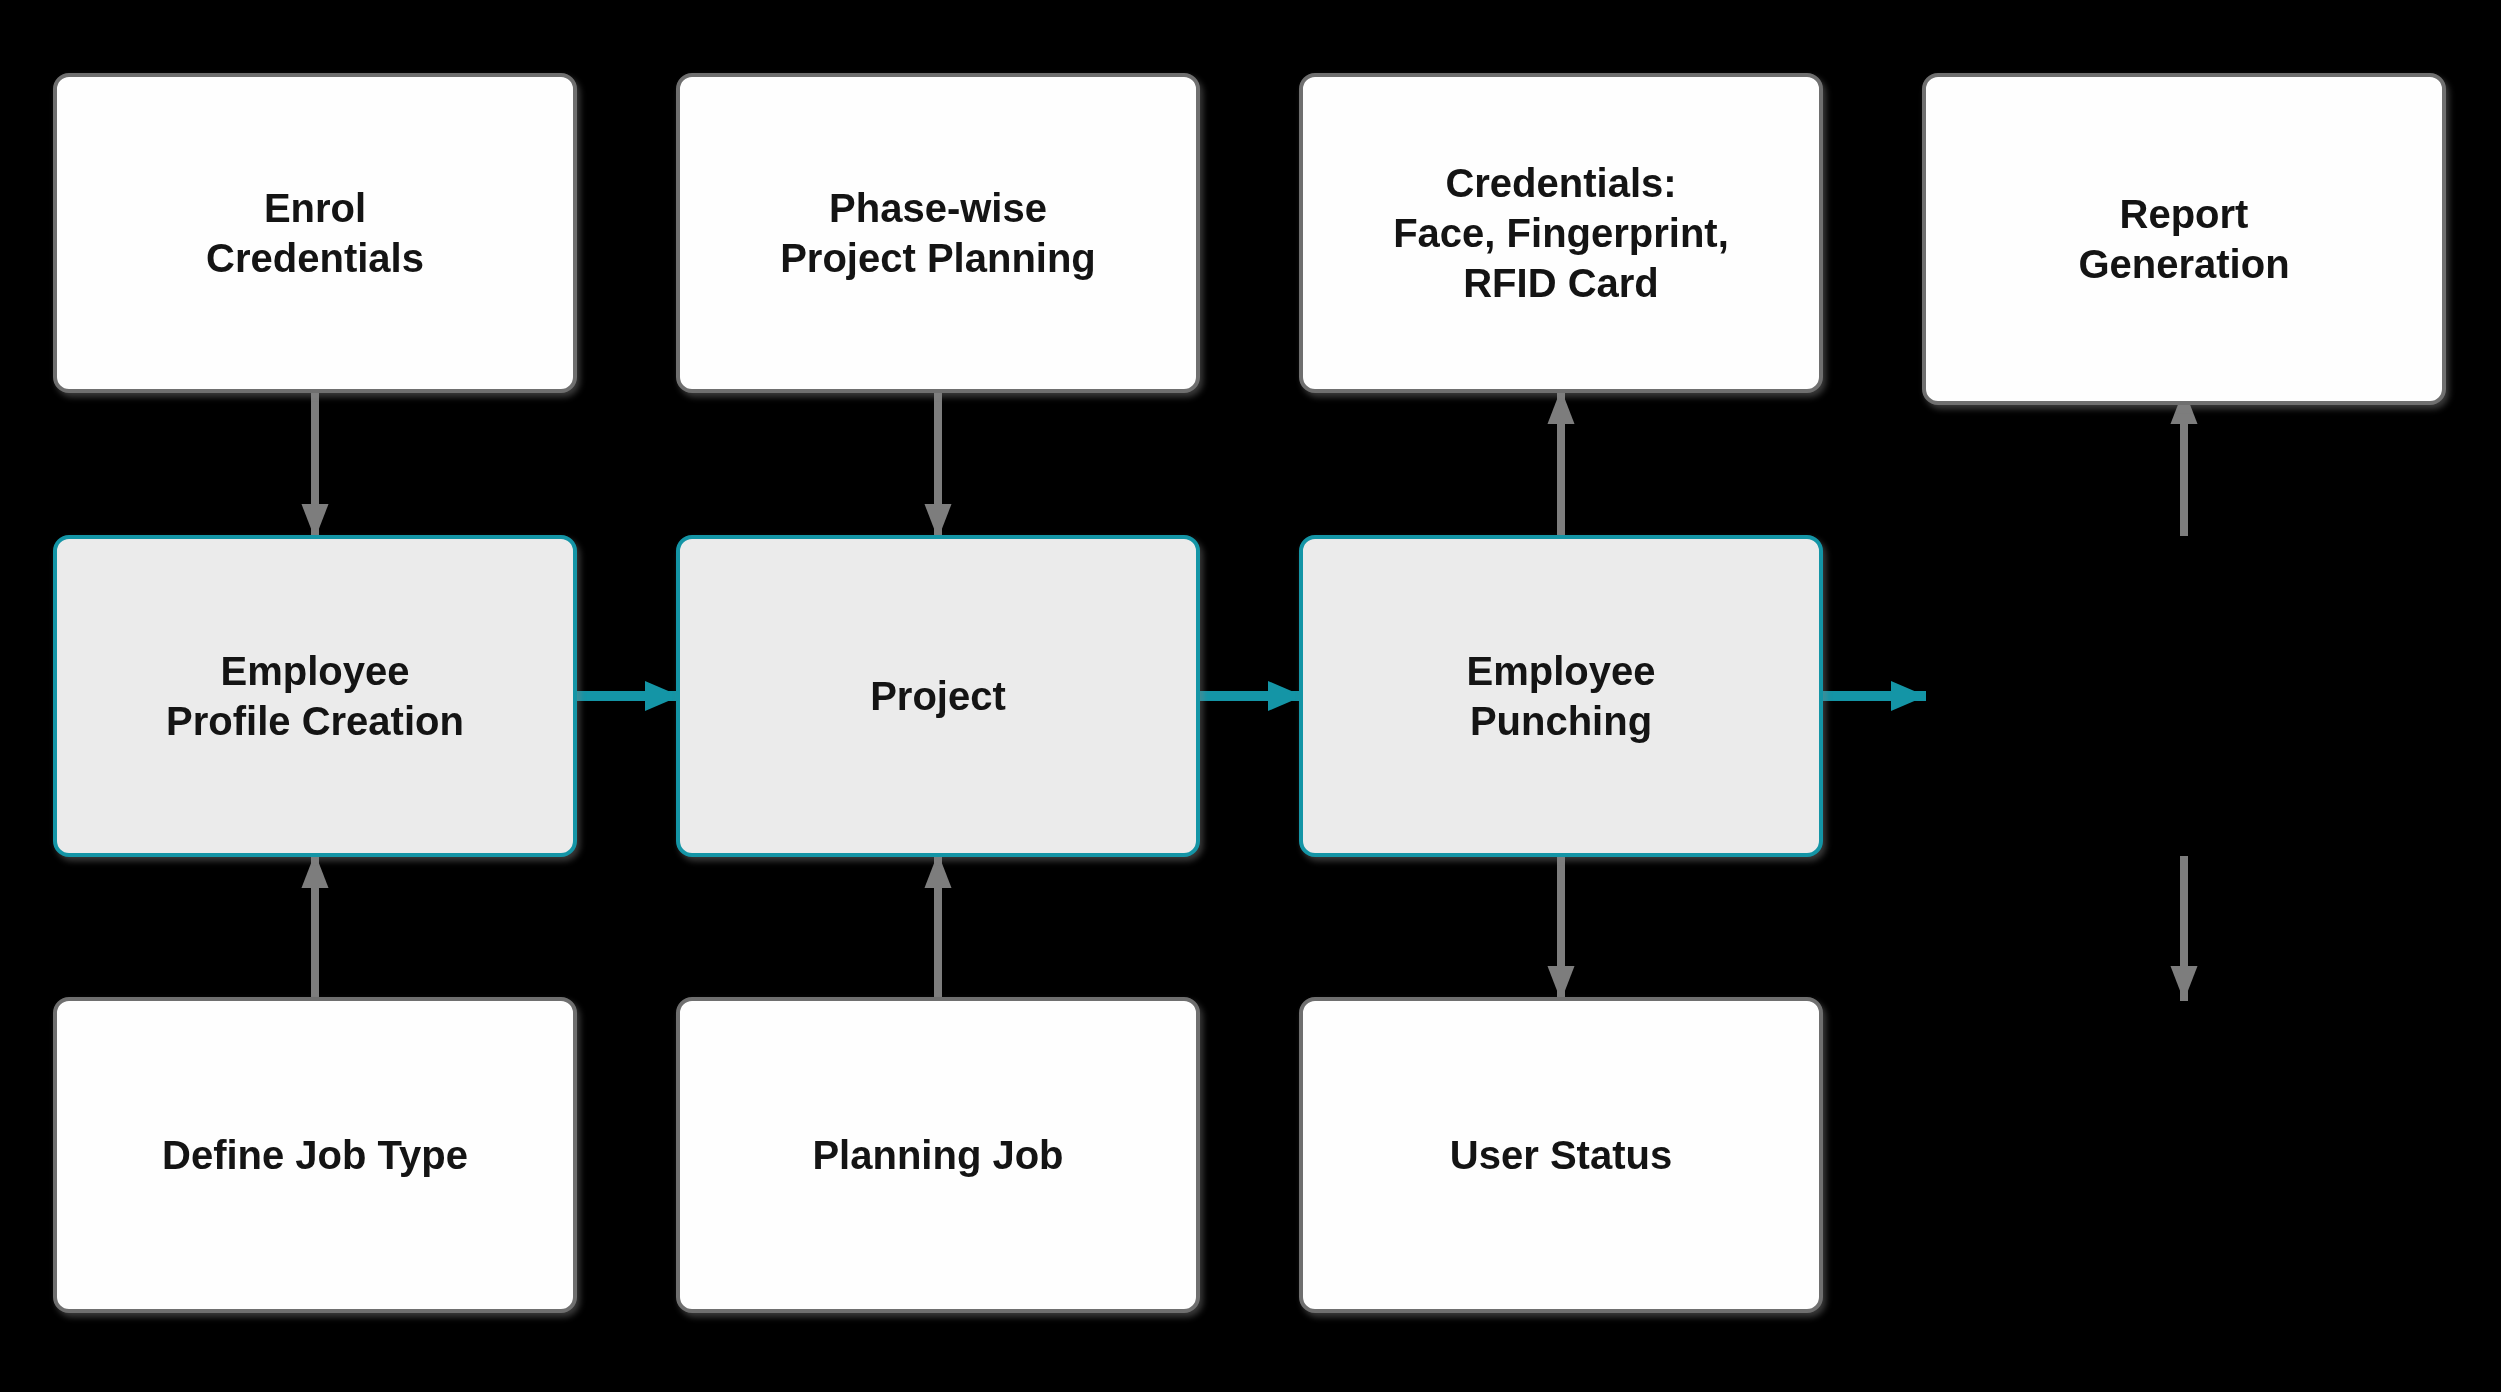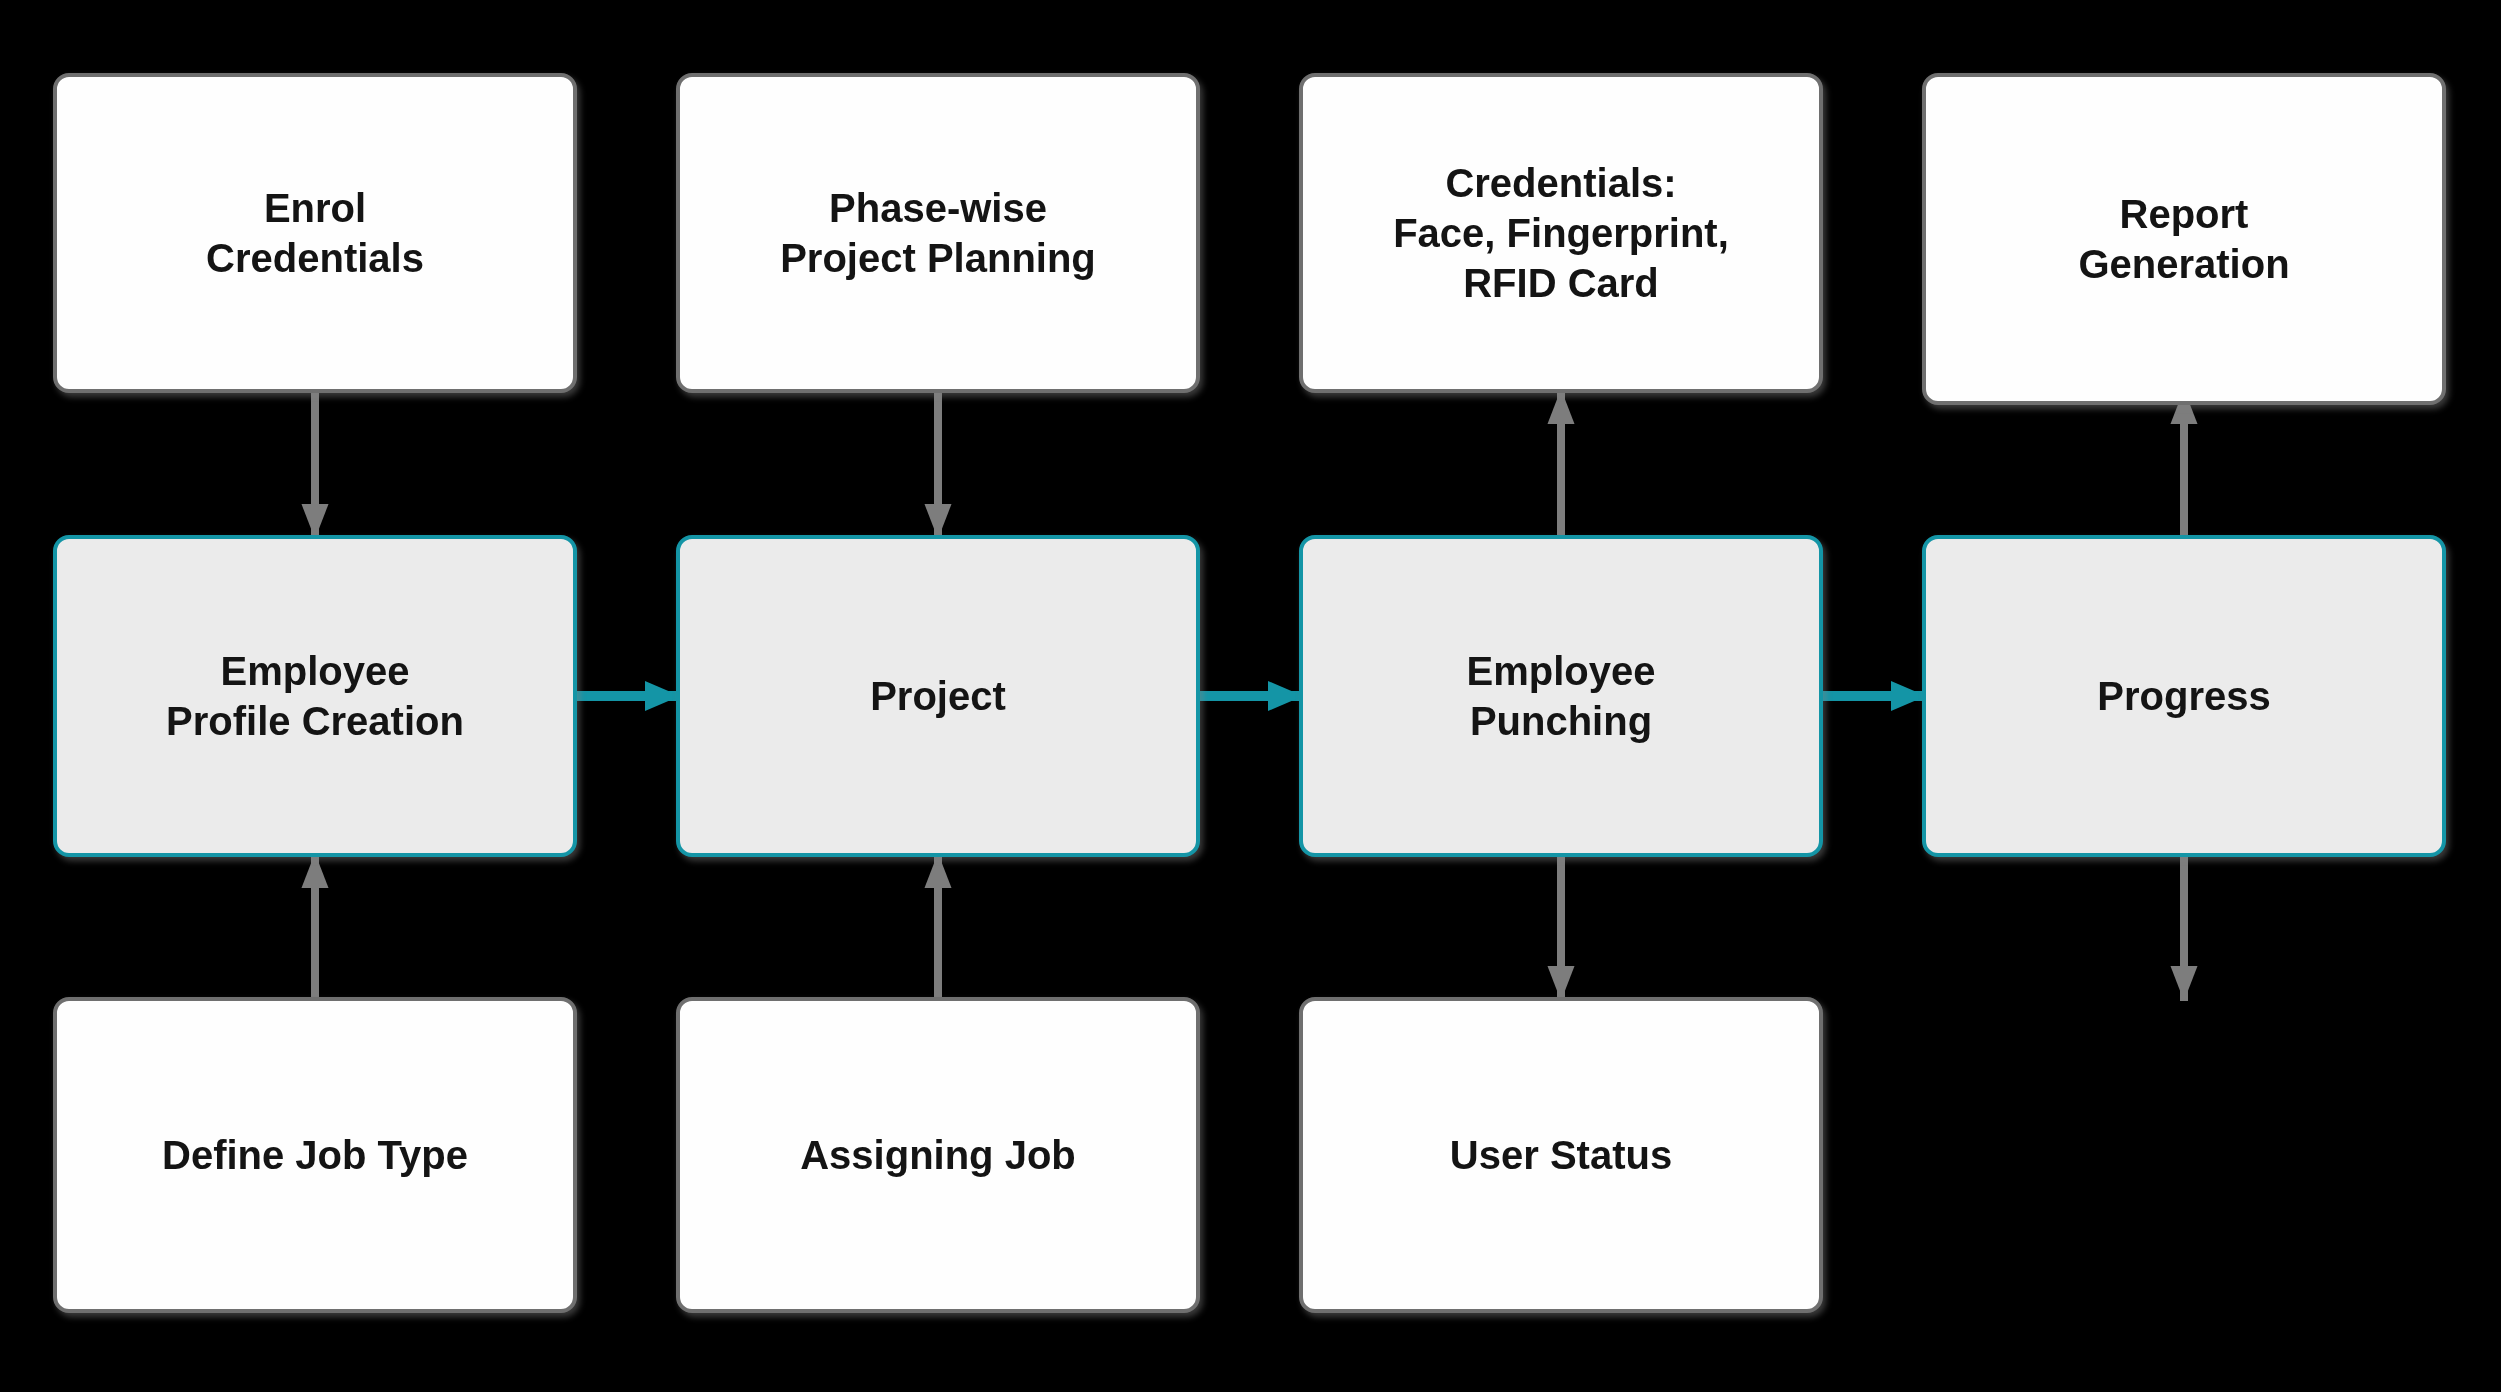--- a/index.html
+++ b/index.html
@@ -105,26 +105,23 @@
         <span>Employee
 Profile Creation</span>
       </div>
       <div class="node highlight" style="left: 676px; top: 535px; width: 524px; height: 322px; text-align: center;">
         <span>Project</span>
       </div>
       <div class="node highlight" style="left: 1299px; top: 535px; width: 524px; height: 322px;">
         <span>Employee
 Punching</span>
       </div>
-      <div class="node highlight" style="left: 1922px; top: 535px; width: 524px; height: 322px;">
-        <span>Progress</span>
-      </div>
       <div class="node plain" style="left: 53px; top: 997px; width: 524px; height: 316px;">
         <span>Define Job Type</span>
       </div>
       <div class="node plain" style="left: 676px; top: 997px; width: 524px; height: 316px;">
-        <span>Assigning Job</span>
+        <span>Planning Job</span>
       </div>
       <div class="node plain" style="left: 1299px; top: 997px; width: 524px; height: 316px; text-align: right;">
         <span>User Status</span>
       </div>
     </div>
 </div>
 
 </body></html>

